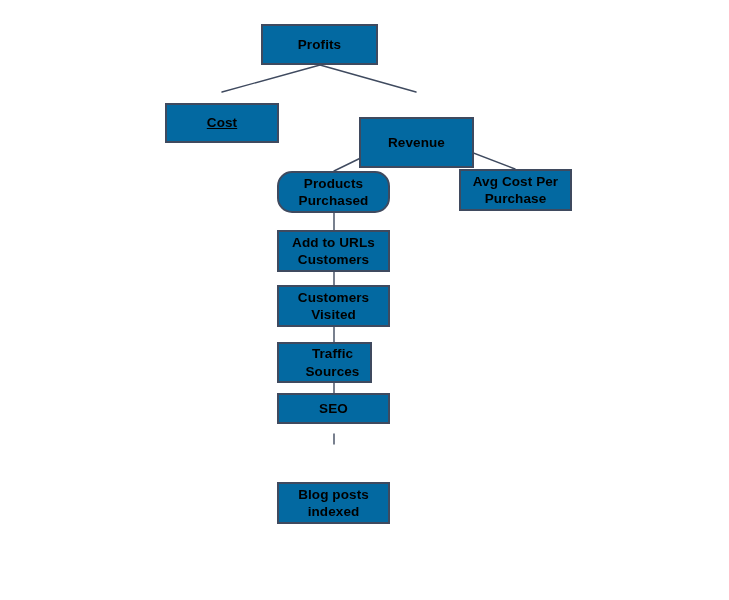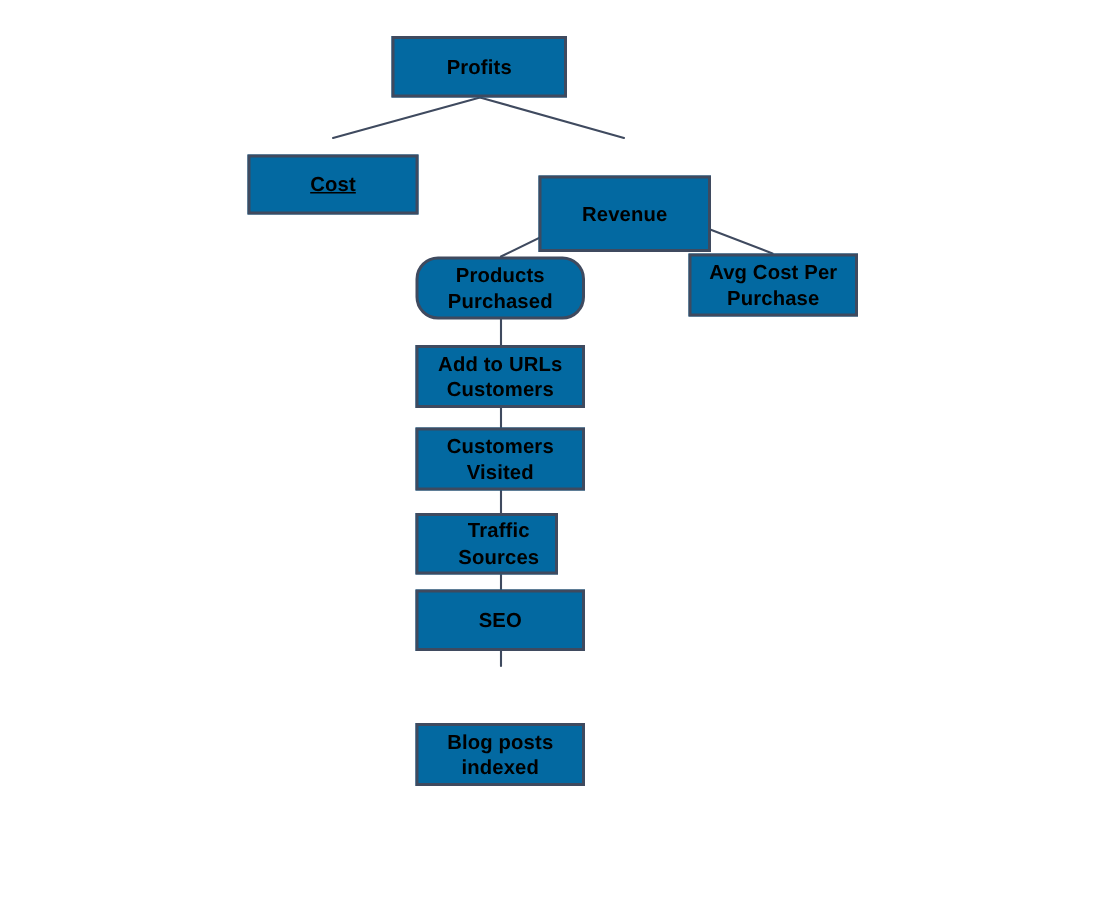--- a/index.html
+++ b/index.html
@@ -48,21 +48,21 @@
 
   
   #node-profits        { left: 261px; top: 24px;  width: 117px; height: 41px; }
   #node-cost           { left: 165px; top: 103px;  width: 114px; height: 40px; text-decoration: underline; }
   #node-revenue        { left: 359px; top: 92px;  width: 115px; height: 51px; margin-top: 25px; }
   #node-products       { left: 277px; top: 171px; width: 113px; height: 42px; border-radius: 15px; }
   #node-avgcost        { left: 459px; top: 169px; width: 113px; height: 42px; }
   #node-addtocart      { left: 277px; top: 230px; width: 113px; height: 42px; }
   #node-customers      { left: 277px; top: 285px; width: 113px; height: 42px; }
   #node-traffic        { left: 277px; top: 342px; width: 95px; height: 41px; padding-left: 16px; }
-  #node-seo            { left: 277px; top: 393px; width: 113px; height: 41px; }
+  #node-seo            { left: 277px; top: 393px; width: 113px; height: 31px; }
   #node-blog           { left: 277px; top: 444px; width: 113px; height: 42px; margin-top: 38px; }
   #node-goodmobile     { left: 277px; top: 504px; width: 113px; height: 42px; }
 </style>
 </head>
 <body>
 
 <div id="canvas">
 
   <svg id="edge-layer" viewBox="0 0 729 600">
     <g id="edges" stroke="#3f4a5f" stroke-width="1.4" fill="none" stroke-linecap="round">

